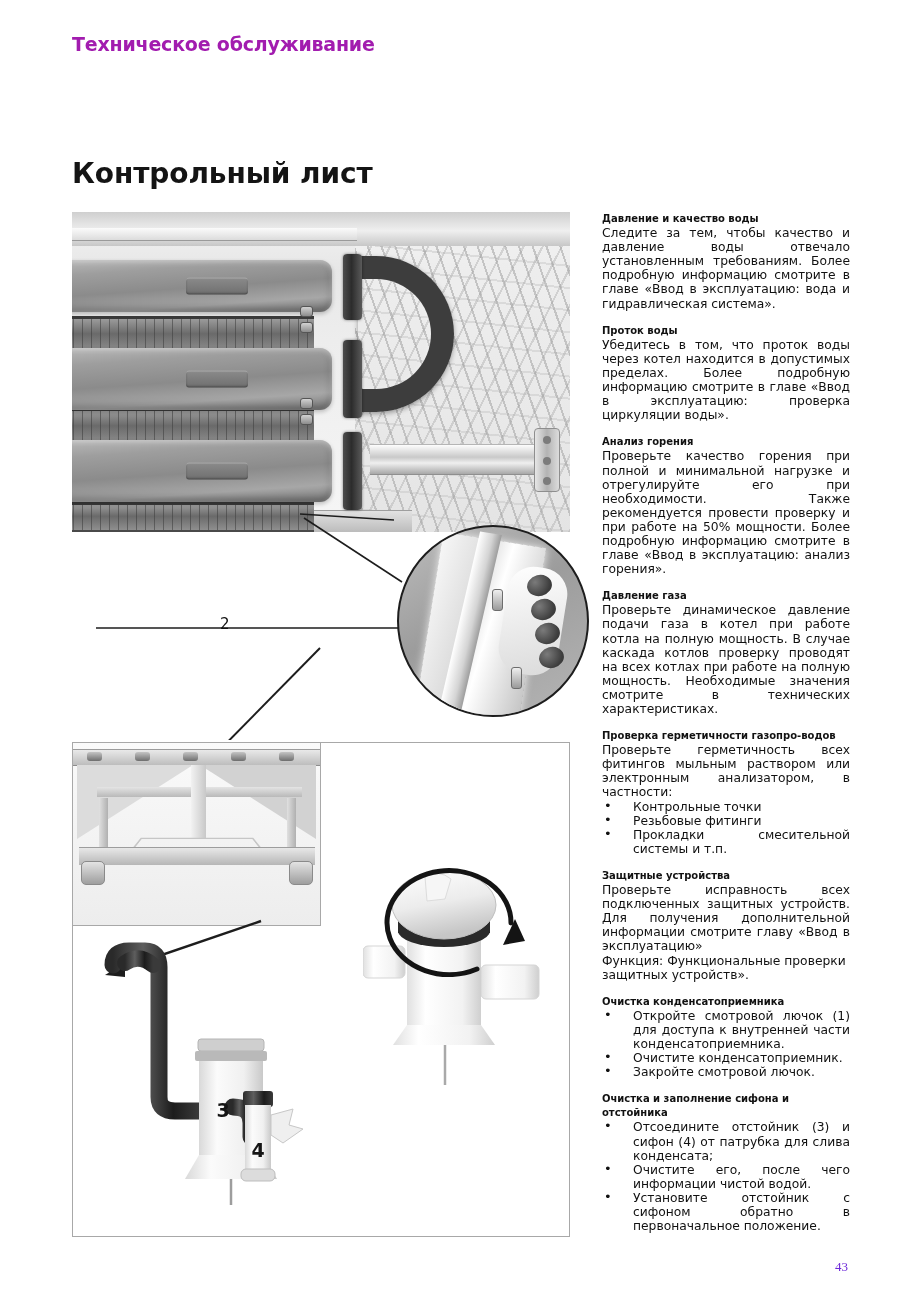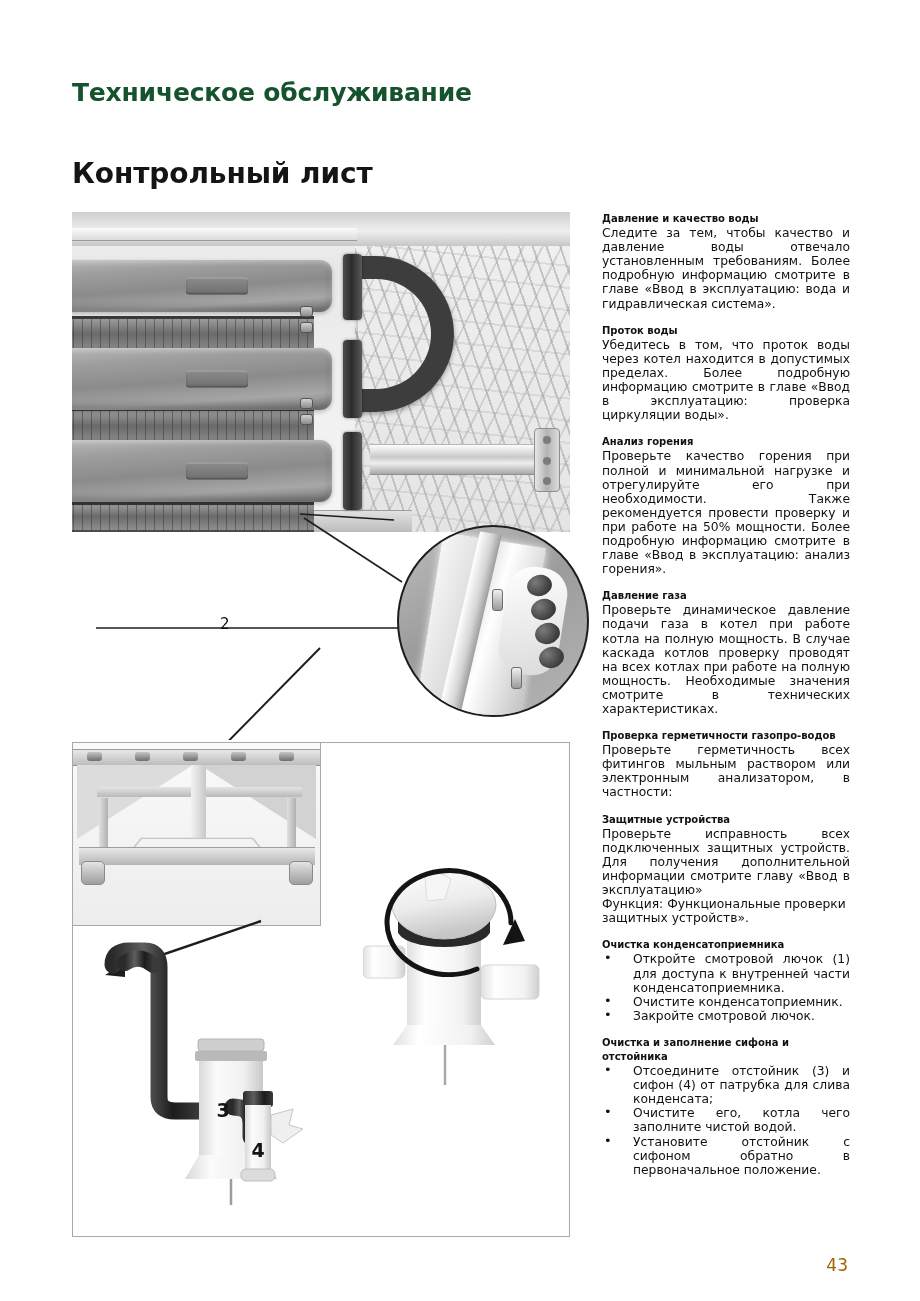--- a/index.html
+++ b/index.html
@@ -12,25 +12,24 @@
     color: #1a1a1a;
     position: relative;
     overflow: hidden;
   }
 
   
   .page-title {
     position: absolute;
     left: 72px;
     top: 33px;
-    font-size: 25px;
+    font-size: 19px;
     font-weight: bold;
     letter-spacing: -0.2px;
-    color: #14532d;
-    margin-top: 45px;
+    color: #a21caf;
   }
   .section-title {
     position: absolute;
     left: 72px;
     top: 157px;
     font-size: 28px;
     font-weight: bold;
     letter-spacing: -0.1px;
     color: #141414;
   }
@@ -258,22 +257,23 @@
     content: "\2022";
     position: absolute;
     left: 2px; top: -1px;
     font-size: 13px;
   }
 
   .page-num {
     position: absolute;
     right: 72px;
     bottom: 26px;
-    font-size: 17px;
-    color: #a16207;
+    font-size: 13px;
+    color: #6d28d9;
+    font-family: Liberation Serif, serif;
   }
 </style>
 </head>
 <body>
 
 <div class="page-title">Техническое обслуживание</div>
 <div class="section-title">Контрольный лист</div>
 
 <div class="media-col">
   <div class="photo-top">
@@ -464,20 +464,25 @@
   </div>
 
   <div class="blk">
     <h3>Давление газа</h3>
     <p>Проверьте динамическое давление подачи газа в котел при работе котла на полную мощность. В случае каскада котлов проверку проводят на всех котлах при работе на полную мощность. Необходимые значения смотрите в технических характеристиках.</p>
   </div>
 
   <div class="blk">
     <h3>Проверка герметичности газопро-водов</h3>
     <p>Проверьте герметичность всех фитингов мыльным раствором или электронным анализатором, в частности:</p>
+    <ul class="bul">
+      <li>Контрольные точки</li>
+      <li>Резьбовые фитинги</li>
+      <li>Прокладки смесительной системы и т.п.</li>
+    </ul>
   </div>
 
   <div class="blk">
     <h3>Защитные устройства</h3>
     <p>Проверьте исправность всех подключенных защитных устройств. Для получения дополнительной информации смотрите главу «Ввод в эксплуатацию»</p>
     <p class="last">Функция: Функциональные проверки защитных устройств».</p>
   </div>
 
   <div class="blk">
     <h3>Очистка конденсатоприемника</h3>
@@ -485,20 +490,20 @@
       <li>Откройте смотровой лючок (1) для доступа к внутренней части конденсатоприемника.</li>
       <li>Очистите конденсатоприемник.</li>
       <li>Закройте смотровой лючок.</li>
     </ul>
   </div>
 
   <div class="blk">
     <h3>Очистка и заполнение сифона и отстойника</h3>
     <ul class="bul">
       <li>Отсоедините отстойник (3) и сифон (4) от патрубка для слива конденсата;</li>
-      <li>Очистите его, котла чего заполните чистой водой.</li>
+      <li>Очистите его, после чего информации чистой водой.</li>
       <li>Установите отстойник с сифоном обратно в первоначальное положение.</li>
     </ul>
   </div>
 
 </div>
 
 <div class="page-num">43</div>
 
 </body></html>

